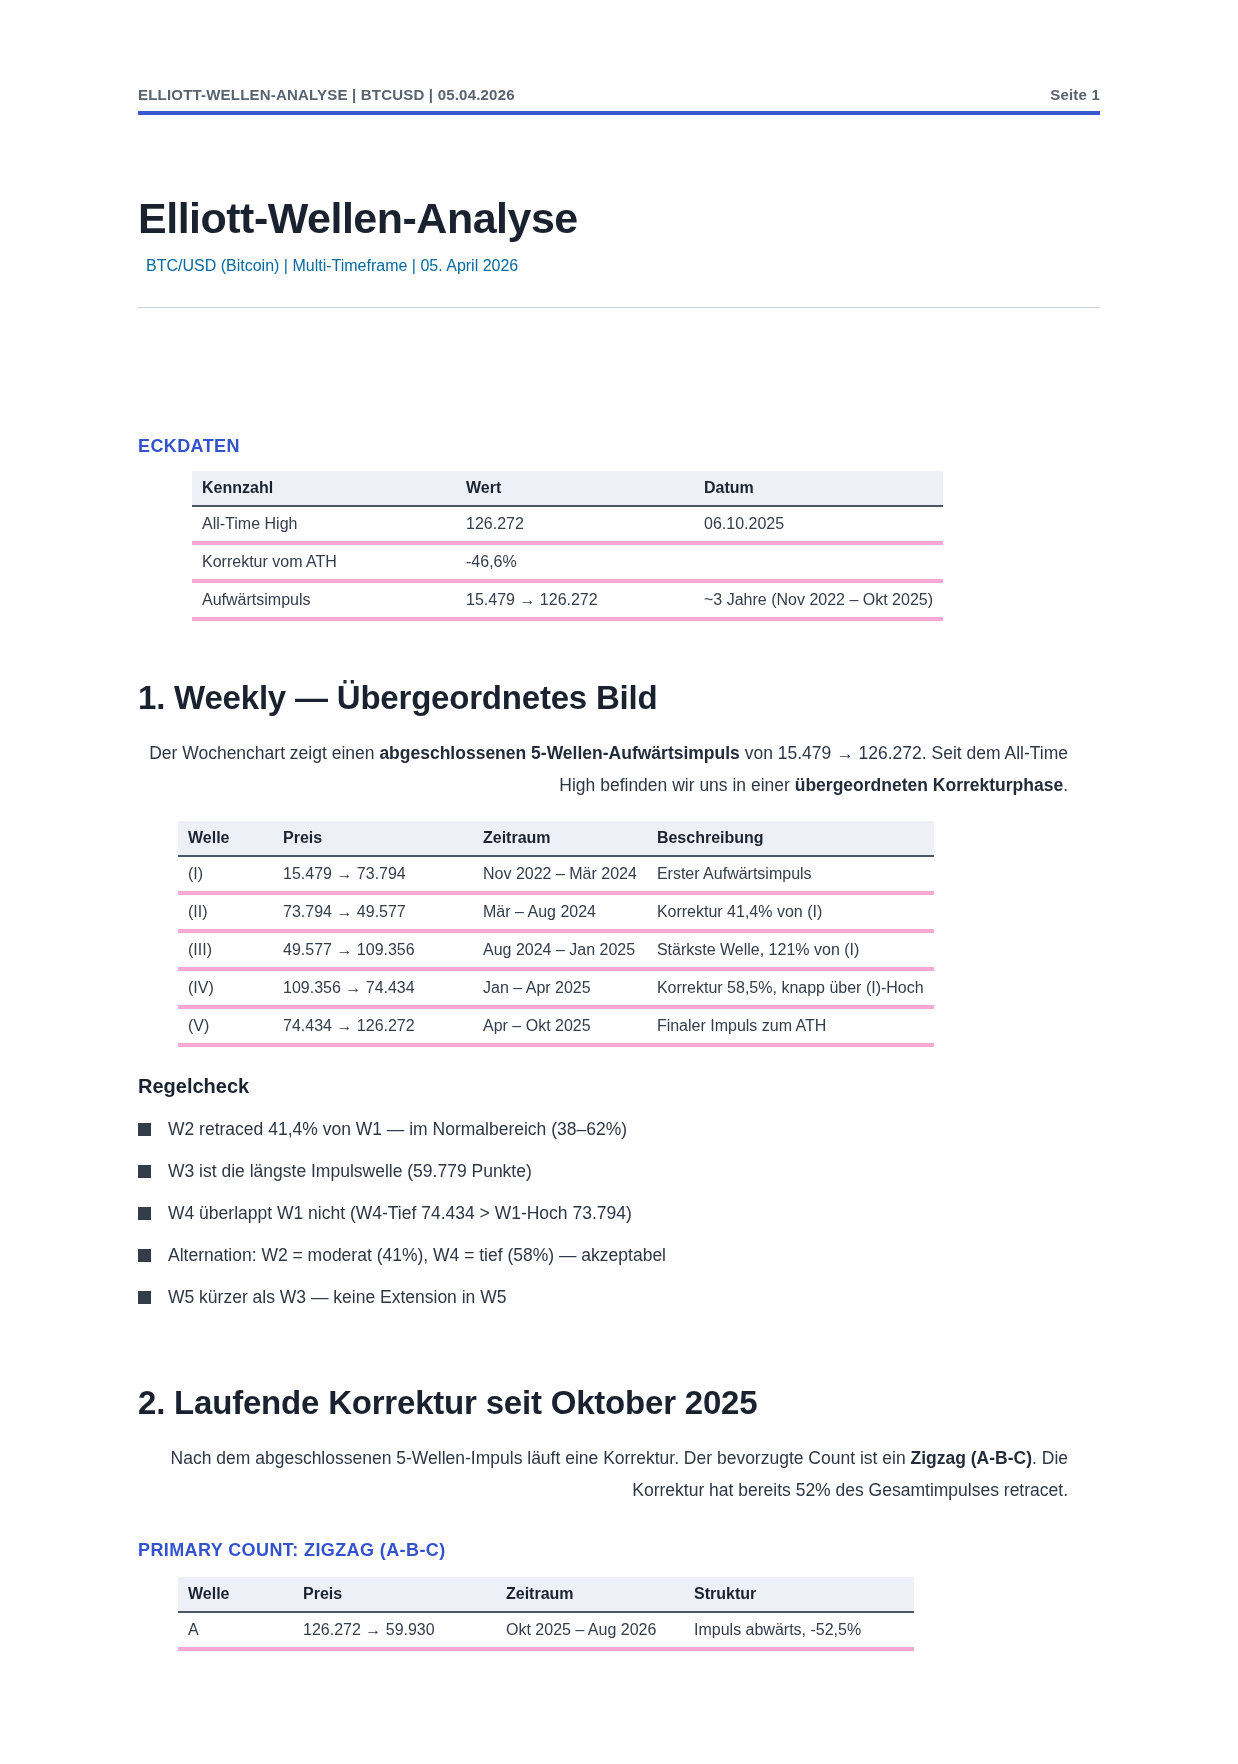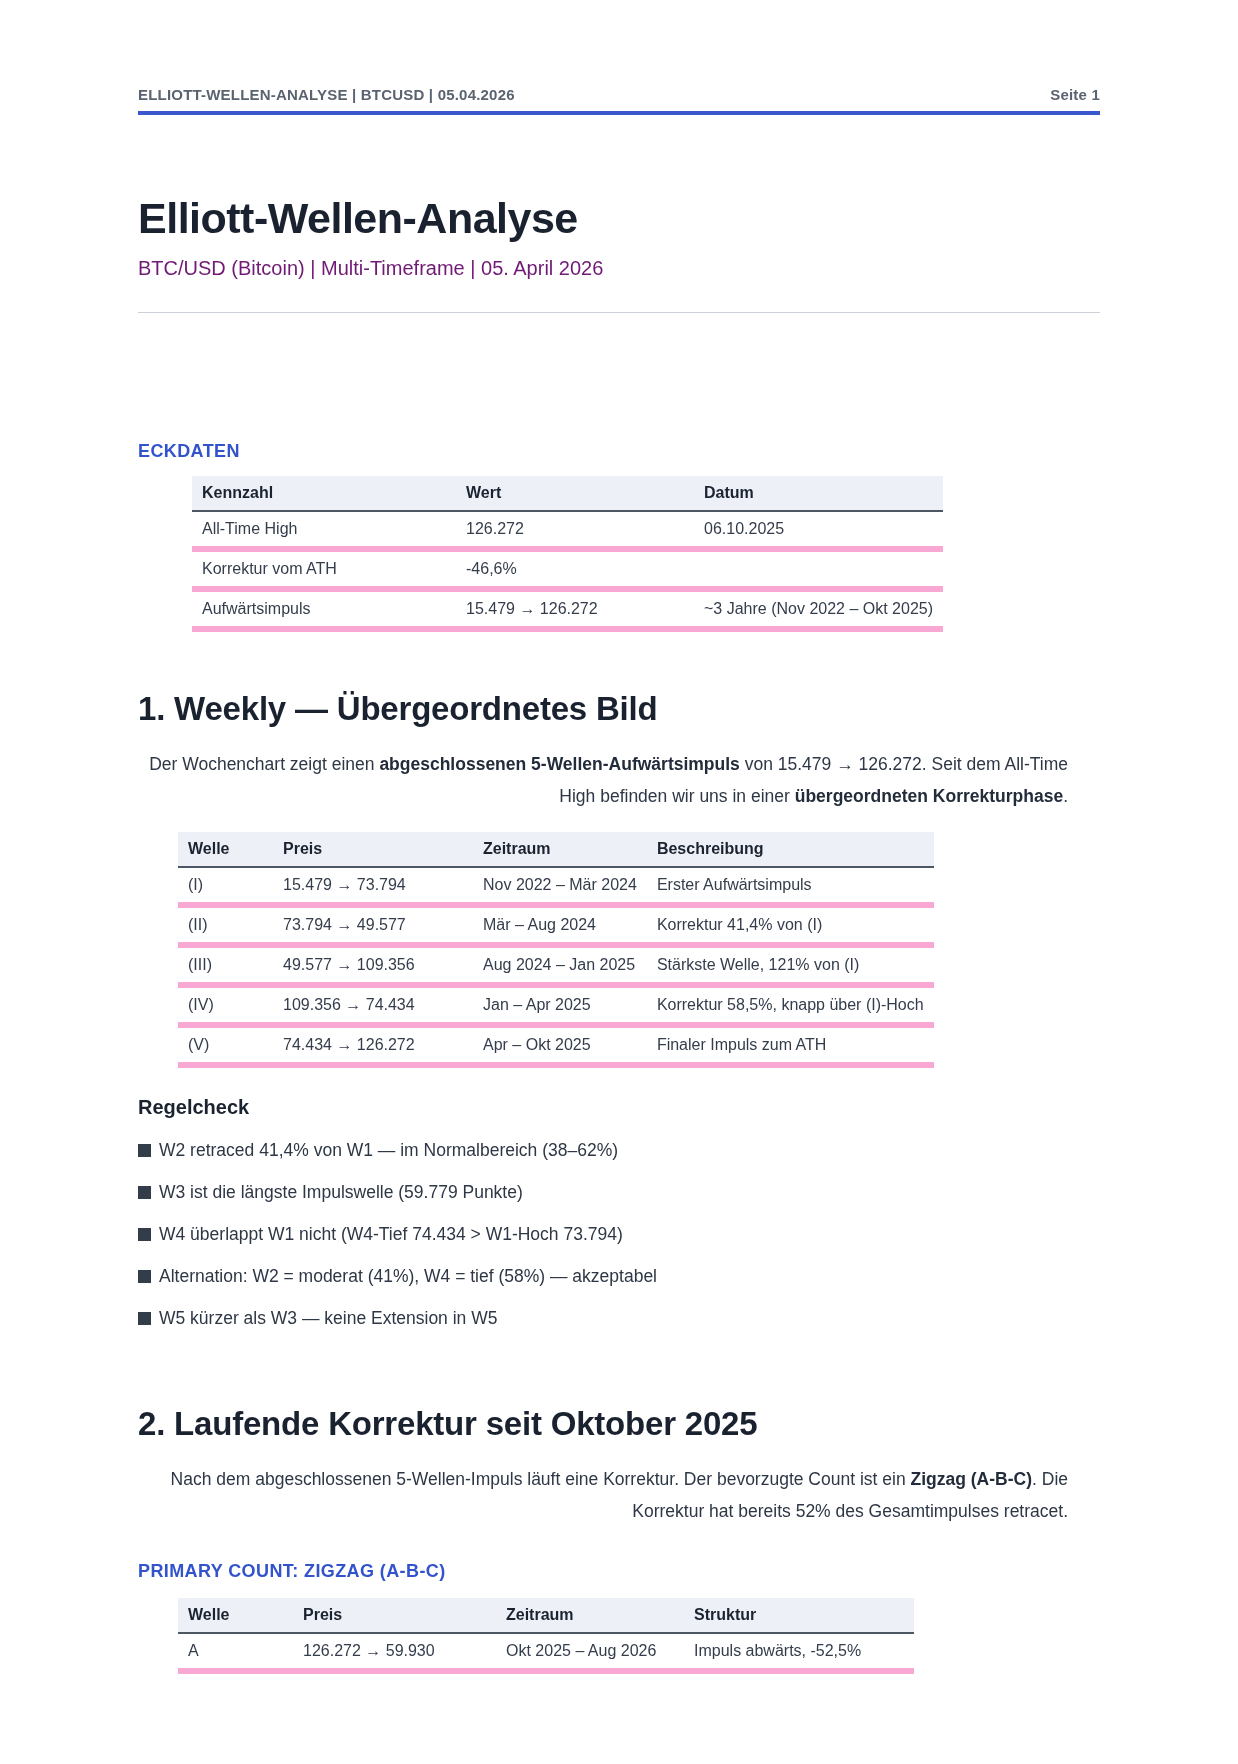--- a/index.html
+++ b/index.html
@@ -18,21 +18,21 @@
     display: flex; justify-content: space-between; align-items: baseline;
     font-size: 15px; font-weight: bold; color: #5a6370; letter-spacing: 0.2px; gap: 37px;
   }
   .header-rule { height: 4px; background: #3b57cf; margin-top: 8px; }
 
   
   h1.doc-title {
     margin: 80px 0 0 0; font-size: 43px; line-height: 1.1;
     color: #1a2230; letter-spacing: -0.5px; font-weight: bold;
   }
-  p.doc-subtitle { margin: 15px 0 0 0; font-size: 20px; color: #701a75; }
+  p.doc-subtitle { margin: 15px 0 0 8px; font-size: 16px; color: #0369a1; }
   hr.title-divider { border: none; border-top: 1px solid #ccd1d9; margin: 32px 0 0 0; }
 
   
   h3.blue-heading {
     color: #3353cd; font-size: 18px; font-weight: bold;
     letter-spacing: 0.4px; margin: 0;
   }
   .eckdaten-heading { margin-top: 128px !important; }
   .primary-heading  { margin-top: 34px !important; }
   h2.section-heading {
@@ -55,27 +55,27 @@
   }
   .indent-54 { margin-left: 54px; }
   .indent-40 { margin-left: 40px; }
   table.data-table th {
     text-align: left; font-weight: bold; color: #1b2330;
     background: #edf1f7; padding: 8px 10px;
     border-bottom: 2px solid #4d5663; white-space: nowrap;
   }
   table.data-table td {
     padding: 8px 10px; color: #343d4b;
-    border-bottom: 6px solid #f9a8d4; white-space: nowrap; overflow: visible;
+    border-bottom: 4px solid #f9a8d4; white-space: nowrap; overflow: visible;
   }
 
   
   ul.check-list { list-style: none; margin: 16px 0 0 0; padding: 0; }
   ul.check-list li {
-    display: flex; align-items: center; gap: 8px;
+    display: flex; align-items: center; gap: 17px;
     font-size: 17.5px; color: #2e3745; margin-top: 21px;
   }
   .square-bullet { width: 13px; height: 13px; background: #333c49; flex: none; }
 </style>
 </head>
 <body>
 
 <div class="page">
 
   <header>

